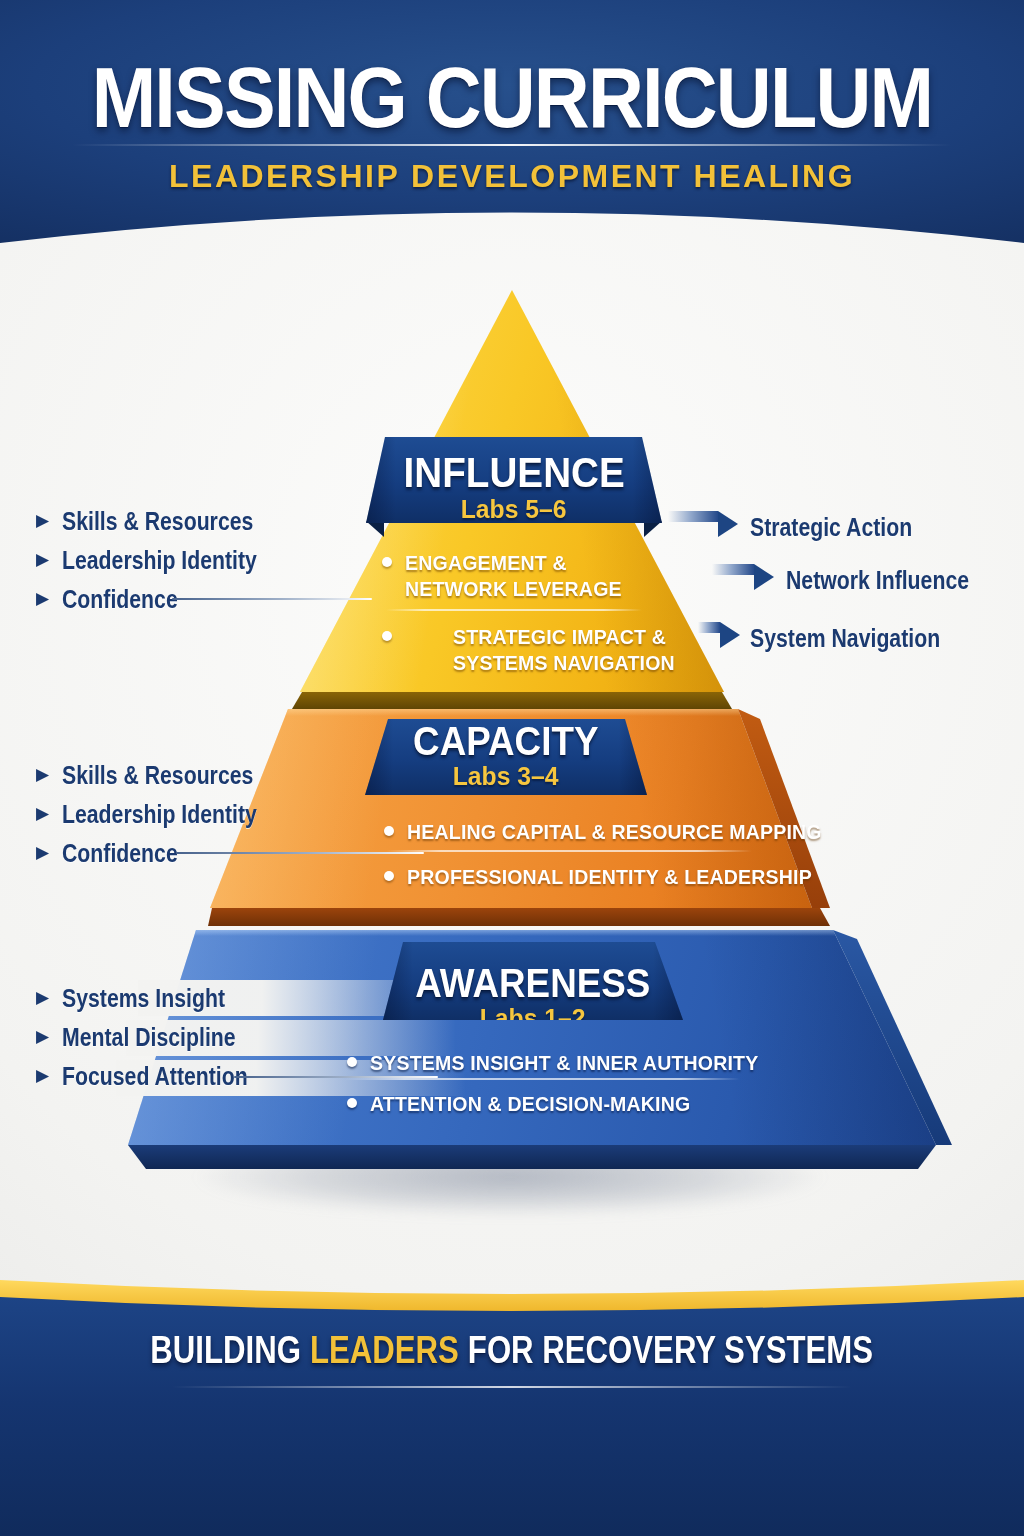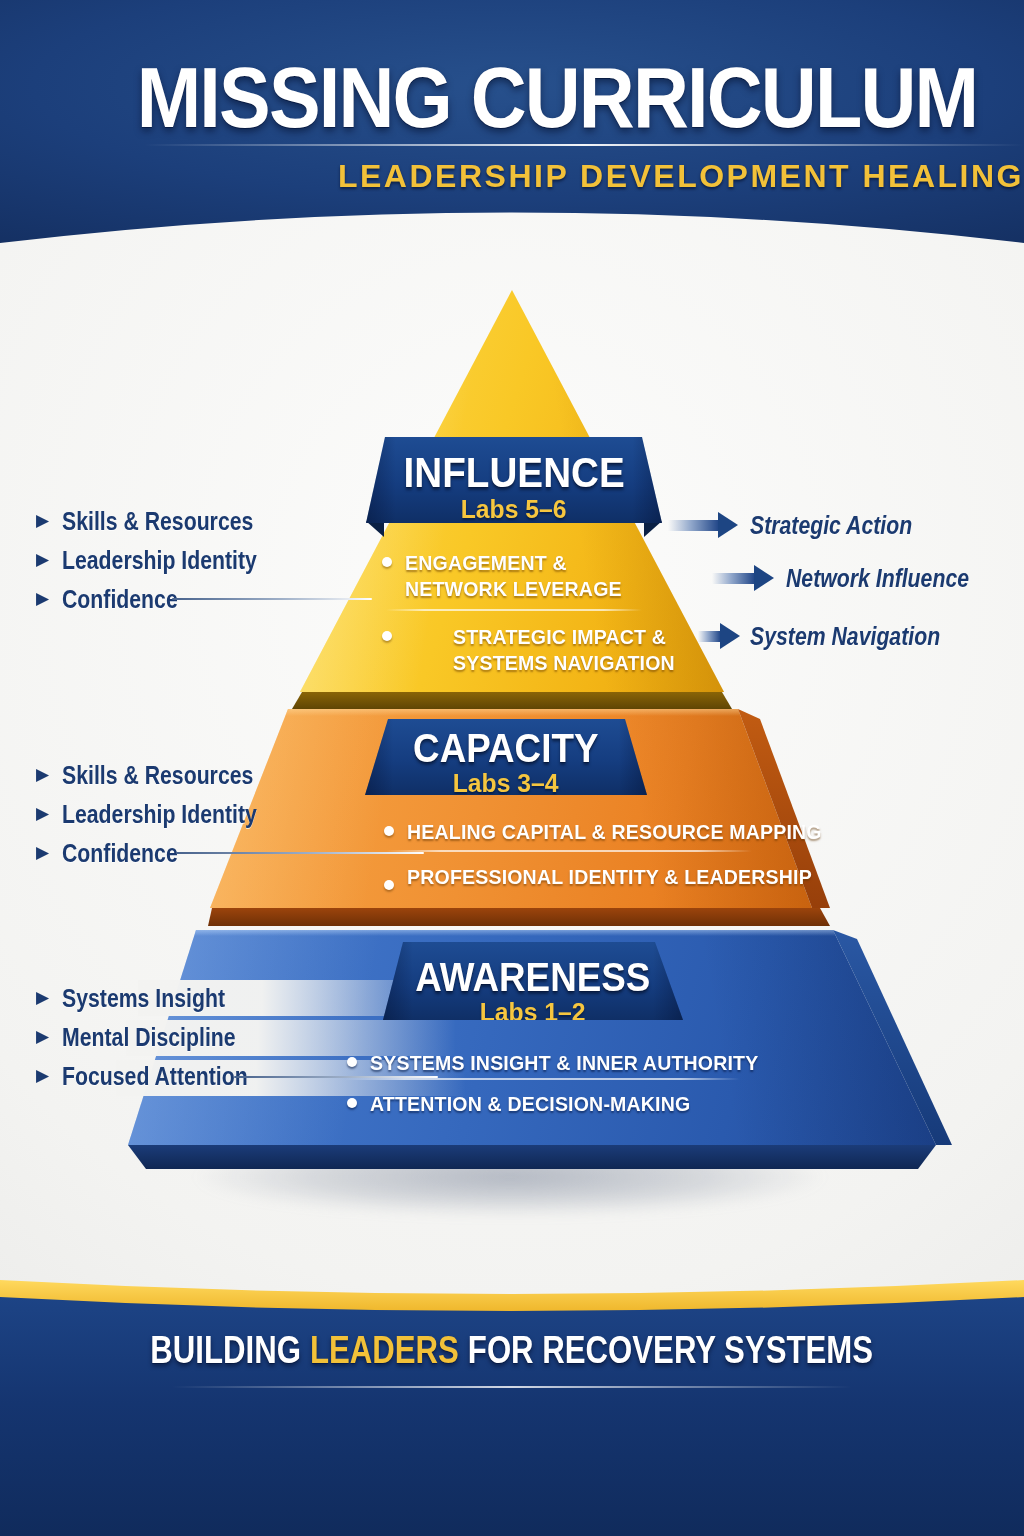--- a/index.html
+++ b/index.html
@@ -6,21 +6,21 @@
   .poster{
     position:relative;width:1024px;height:1536px;margin:0 auto;overflow:hidden;
     background:radial-gradient(120% 85% at 50% 38%, #fcfcfb 0%, #f3f3f1 55%, #e2e2e0 100%);
     font-family:"Liberation Sans","DejaVu Sans",sans-serif;
   }
   .abs{position:absolute;}
   svg.bg{position:absolute;left:0;top:0;z-index:1;}
 
   
   .header-content{left:0;top:0;width:1024px;height:235px;z-index:6;
-    display:flex;flex-direction:column;align-items:flex-end;}
+    display:flex;flex-direction:column;align-items:center;}
   .main-title{margin-top:52px;color:#ffffff;font-weight:bold;font-size:86px;line-height:90px;
     letter-spacing:-2px;white-space:nowrap;transform:scaleX(.9);
     text-shadow:0 4px 8px rgba(0,10,35,.5),0 1px 0 rgba(0,20,60,.6);}
   .title-divider{margin-top:2px;width:880px;height:2px;
     background:linear-gradient(90deg,rgba(255,255,255,0),rgba(255,255,255,.95) 50%,rgba(255,255,255,0));}
   .subtitle{margin-top:12px;color:#f2c139;font-weight:bold;font-size:32px;letter-spacing:2.5px;
     white-space:nowrap;text-shadow:0 2px 3px rgba(0,10,35,.6);}
 
   
   .layer{z-index:2;}
@@ -63,23 +63,23 @@
     background:radial-gradient(closest-side,rgba(125,135,155,.55) 0%,rgba(125,135,155,.25) 45%,rgba(125,135,155,0) 72%);
     filter:blur(6px);}
 
   
   .banner{z-index:4;display:flex;flex-direction:column;align-items:center;
     background:
       linear-gradient(90deg,rgba(0,10,40,.35) 0,rgba(0,10,40,0) 10%,rgba(0,10,40,0) 90%,rgba(0,10,40,.35) 100%),
       linear-gradient(180deg,#1e4c93 0%,#153d80 55%,#0f2f66 100%);}
   .banner-influence{left:366px;top:437px;width:296px;height:86px;padding-top:14px;
     clip-path:polygon(19px 0,276px 0,296px 100%,0 100%);box-sizing:border-box;}
-  .banner-capacity{left:365px;top:719px;width:282px;height:76px;padding-top:8px;
+  .banner-capacity{left:365px;top:719px;width:282px;height:76px;padding-top:1px;
     clip-path:polygon(23px 0,260px 0,282px 100%,0 100%);box-sizing:border-box;}
-  .banner-awareness{left:383px;top:942px;width:300px;height:78px;padding-top:14px;
+  .banner-awareness{left:383px;top:942px;width:300px;height:78px;padding-top:20px;
     clip-path:polygon(20px 0,272px 0,300px 100%,0 100%);box-sizing:border-box;}
   .banner-title{color:#fff;font-weight:bold;font-size:40px;line-height:42px;white-space:nowrap;
     transform:scaleX(.92);letter-spacing:0;
     text-shadow:0 3px 3px rgba(4,18,48,.65),0 1px 0 rgba(4,18,48,.5);}
   .banner-influence .banner-title{font-size:42px;line-height:44px;}
   .banner-labs{color:#f6c63f;font-weight:bold;font-size:26px;line-height:28px;white-space:nowrap;
     transform:scaleX(.95);text-shadow:0 2px 2px rgba(4,18,48,.6);}
   .fold{z-index:3;}
   .fold-left{left:366px;top:521px;width:18px;height:16px;background:#0a2044;
     clip-path:polygon(0 0,18px 0,18px 16px);}
@@ -96,21 +96,21 @@
   .on-blue .bullet-dot{box-shadow:0 2px 2px rgba(0,20,60,.5);}
   .on-blue .bullet-text{text-shadow:0 2px 2px rgba(0,20,60,.55);}
   .layer-sep{z-index:4;height:2px;opacity:.8;
     background:linear-gradient(90deg,rgba(255,255,255,0) 0,rgba(255,255,255,.85) 15%,rgba(255,255,255,.85) 85%,rgba(255,255,255,0) 100%);}
   .sep-influence{left:386px;top:609px;width:256px;}
   .sep-capacity{left:386px;top:850px;width:366px;}
   .sep-awareness{left:345px;top:1078px;width:395px;}
   .row-inf-1{left:382px;top:550px;}
   .row-inf-2{left:382px;top:624px;gap:48px;}
   .row-cap-1{left:384px;top:819px;text-align:right;}
-  .row-cap-2{left:384px;top:864px;align-items:flex-end;}
+  .row-cap-2{left:384px;top:864px;}
   .row-awr-1{left:347px;top:1050px;}
   .row-awr-2{left:347px;top:1091px;}
 
   
   .label-group{left:36px;z-index:5;display:flex;flex-direction:column;gap:7px;}
   .group-1{top:505px;} .group-2{top:759px;} .group-3{top:982px;}
   .side-row{display:flex;align-items:center;height:32px;}
   .tri-bullet{color:#1b3a70;font-size:17px;line-height:32px;width:26px;flex:none;}
   .side-label,.right-label{color:#1b3a70;font-weight:bold;font-size:25px;line-height:32px;
     white-space:nowrap;transform:scaleX(.85);transform-origin:left center;
@@ -119,21 +119,21 @@
     background:linear-gradient(90deg,#47628c 0%,#9fb0c8 55%,#ffffff 100%);}
   .conn-1{left:172px;top:598px;width:200px;}
   .conn-2{left:176px;top:852px;width:248px;}
   .conn-3{left:234px;top:1076px;width:204px;}
   .streak{z-index:3;height:36px;
     background:linear-gradient(90deg,rgba(243,243,241,.98) 40%,rgba(243,243,241,0) 100%);}
   .streak-1{left:138px;top:980px;width:310px;}
   .streak-2{left:126px;top:1020px;width:330px;}
   .streak-3{left:116px;top:1060px;width:350px;}
 
-  .arrow-row{z-index:5;display:flex;align-items:center;height:28px;font-style:italic;}
+  .arrow-row{z-index:5;display:flex;height:28px;}
   .arrow-1{left:668px;top:511px;} .arrow-2{left:712px;top:564px;} .arrow-3{left:698px;top:622px;}
   .arrow-shaft{height:11px;flex:none;
     background:linear-gradient(90deg,rgba(170,188,215,0) 0%,#93a9cc 45%,#24498a 100%);}
   .arrow-1 .arrow-shaft{width:50px;} .arrow-2 .arrow-shaft{width:42px;} .arrow-3 .arrow-shaft{width:22px;}
   .arrow-head{width:20px;height:26px;flex:none;background:#1d4583;
     clip-path:polygon(0 0,100% 50%,0 100%);}
   .arrow-row .right-label{margin-left:12px;}
   .arrow-3 .right-label{margin-left:10px;}
 
   

